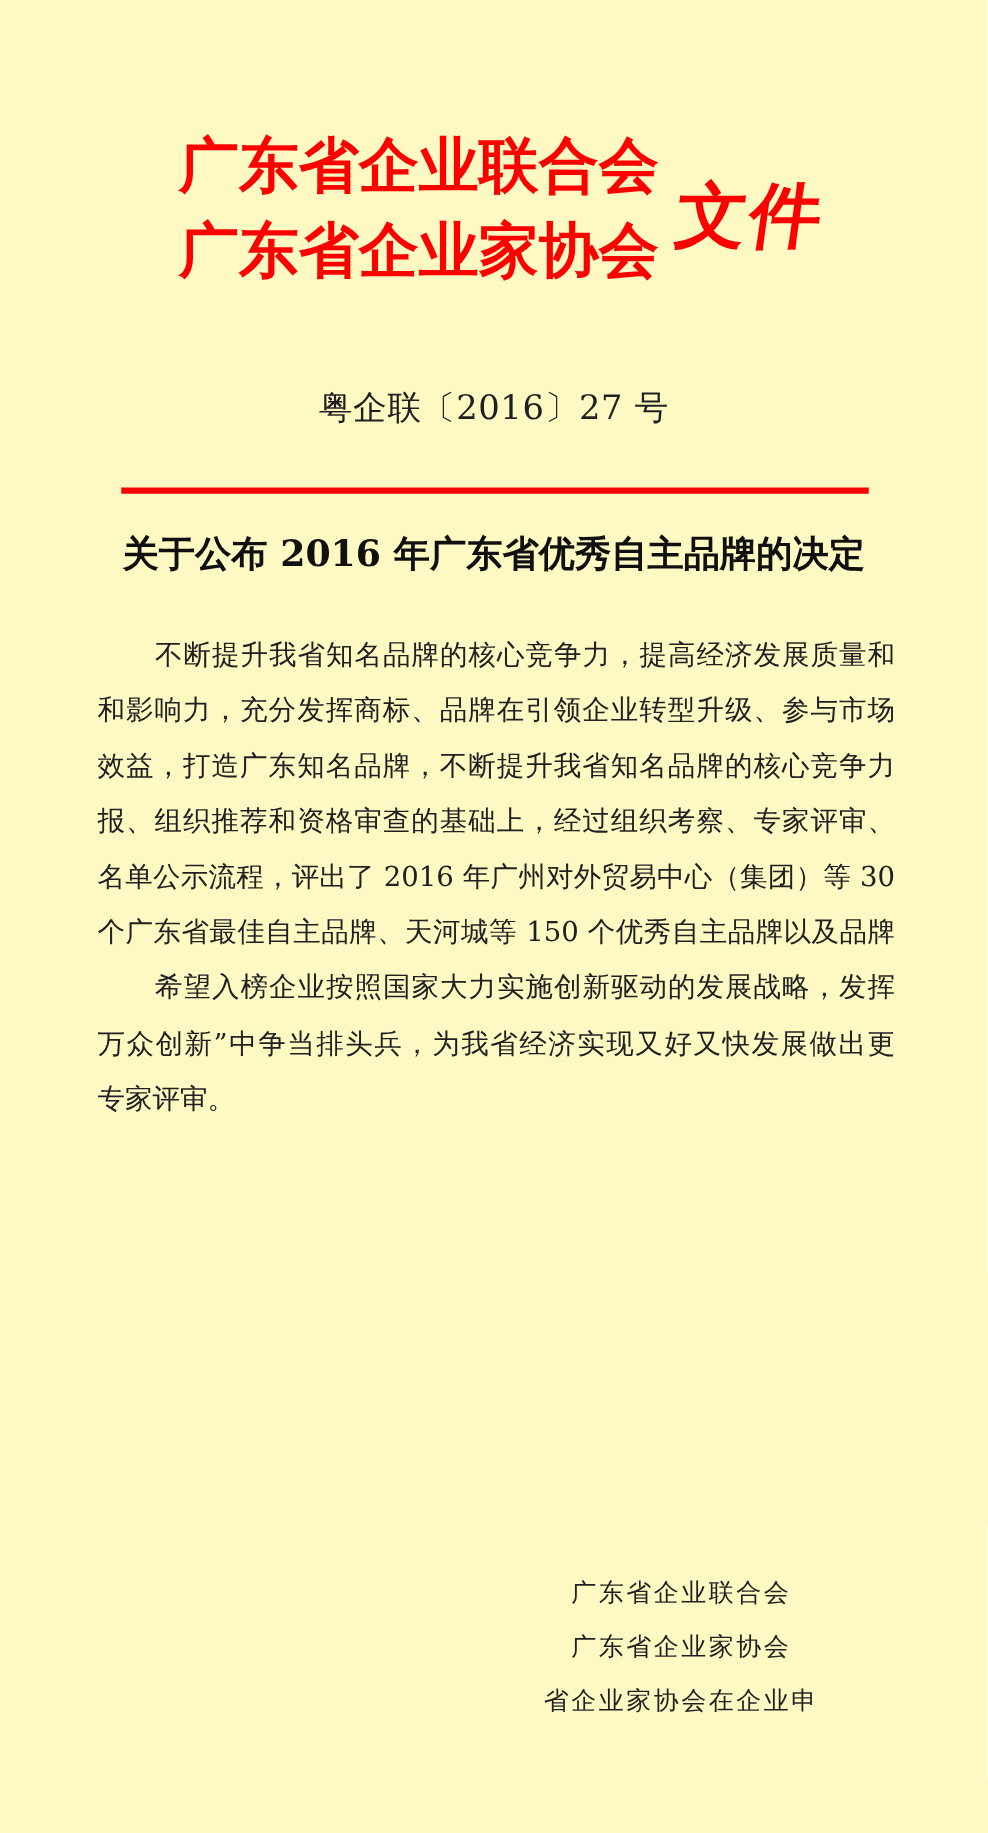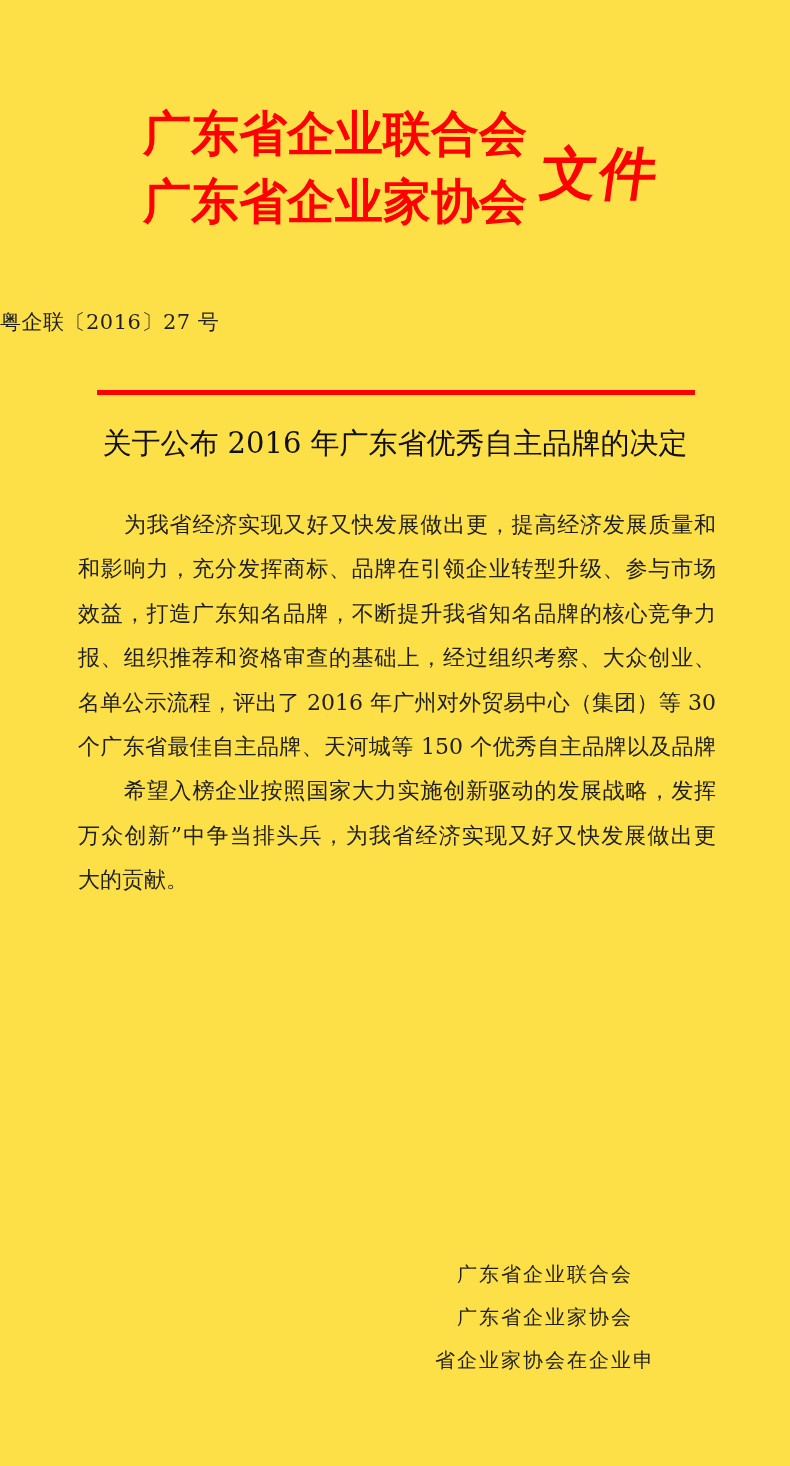--- a/index.html
+++ b/index.html
@@ -4,21 +4,21 @@
 <style>
   html, body {
     margin: 0;
     padding: 0;
     background: #ffffff;
   }
   .page {
     position: relative;
     width: 790px;
     height: 1466px;
-    background: #fde047;
+    background: #fef9c3;
     overflow: hidden;
     font-family: "DejaVu Serif", serif;
   }
 
   
   .org-line {
     position: absolute;
     left: 143px;
     width: 400px;
     color: #fe0000;
@@ -42,21 +42,22 @@
     transform: skewX(-8deg);
     letter-spacing: 2px;
   }
 
   
   .doc-number {
     position: absolute;
     top: 308px;
     left: 0;
     width: 100%;
-    font-size: 21px;
+    text-align: center;
+    font-size: 27px;
     letter-spacing: 0.5px;
     color: #1f1f1f;
   }
 
   
   .red-rule {
     position: absolute;
     top: 390px;
     left: 97px;
     width: 598px;
@@ -66,21 +67,21 @@
 
   
   .doc-title {
     position: absolute;
     top: 424px;
     left: 0;
     width: 100%;
     margin: 0;
     text-align: center;
     font-size: 29px;
-    font-weight: 400;
+    font-weight: 700;
     color: #101010;
     white-space: nowrap;
   }
 
   
   .doc-body {
     position: absolute;
     top: 503px;
     left: 78px;
     width: 638px;
@@ -124,29 +125,29 @@
   <div class="org-line l2">广东省企业家协会</div>
   <div class="doc-label">文件</div>
 
   <div class="doc-number">粤企联〔2016〕27 号</div>
 
   <div class="red-rule"></div>
 
   <h1 class="doc-title">关于公布 2016 年广东省优秀自主品牌的决定</h1>
 
   <div class="doc-body">
-    <div class="body-line first">为我省经济实现又好又快发展做出更，提高经济发展质量和</div>
+    <div class="body-line first">不断提升我省知名品牌的核心竞争力，提高经济发展质量和</div>
     <div class="body-line">和影响力，充分发挥商标、品牌在引领企业转型升级、参与市场</div>
     <div class="body-line">效益，打造广东知名品牌，不断提升我省知名品牌的核心竞争力</div>
-    <div class="body-line">报、组织推荐和资格审查的基础上，经过组织考察、大众创业、</div>
+    <div class="body-line">报、组织推荐和资格审查的基础上，经过组织考察、专家评审、</div>
     <div class="body-line">名单公示流程，评出了 2016 年广州对外贸易中心（集团）等 30</div>
     <div class="body-line">个广东省最佳自主品牌、天河城等 150 个优秀自主品牌以及品牌</div>
     <div class="body-line first">希望入榜企业按照国家大力实施创新驱动的发展战略，发挥</div>
     <div class="body-line">万众创新”中争当排头兵，为我省经济实现又好又快发展做出更</div>
-    <div class="body-line last">大的贡献。</div>
+    <div class="body-line last">专家评审。</div>
   </div>
 
   <div class="signature">
     <div class="sig-line">广东省企业联合会</div>
     <div class="sig-line">广东省企业家协会</div>
     <div class="sig-line">省企业家协会在企业申</div>
   </div>
 
 </div>
 

